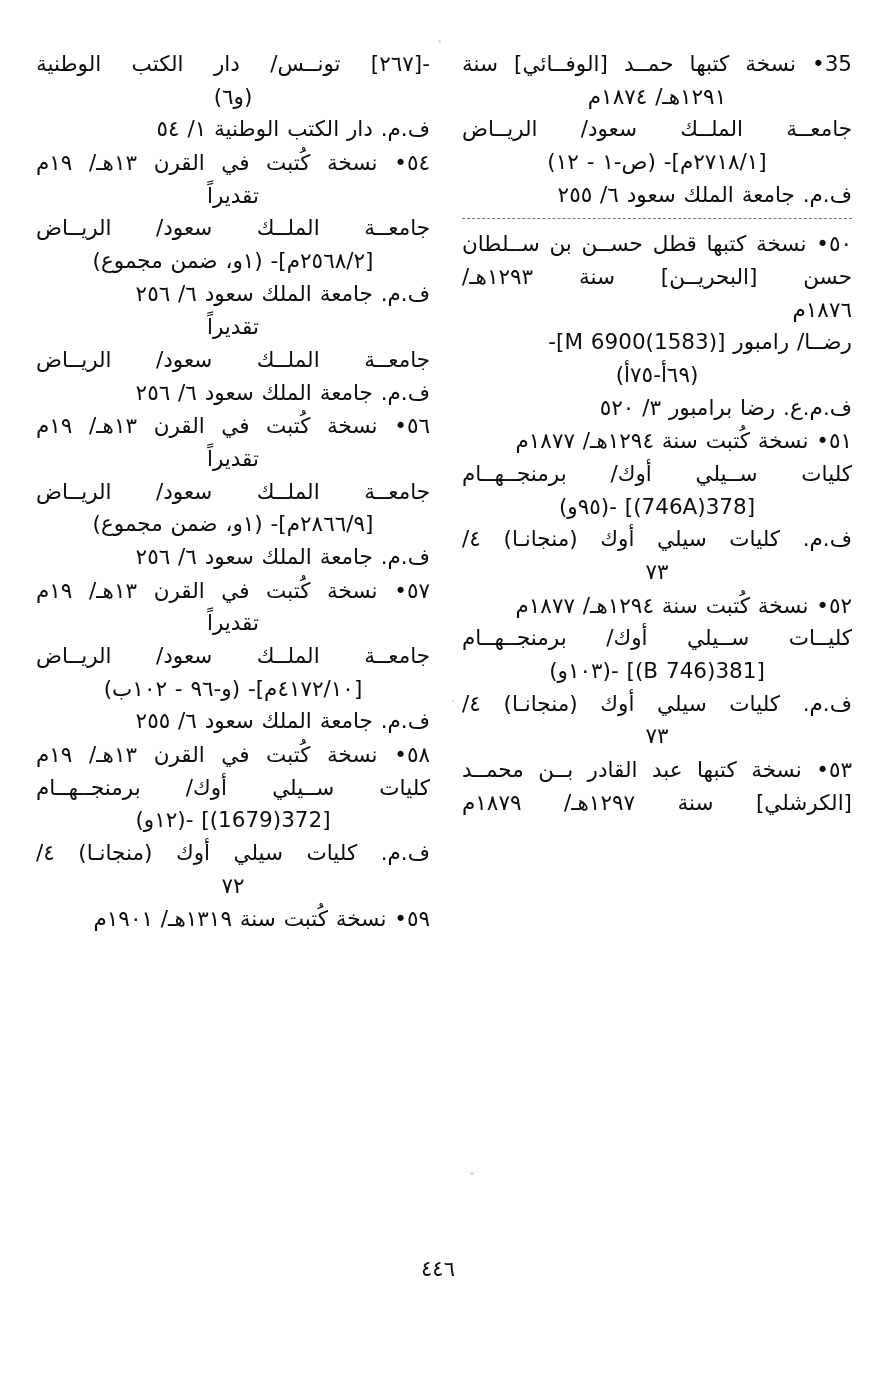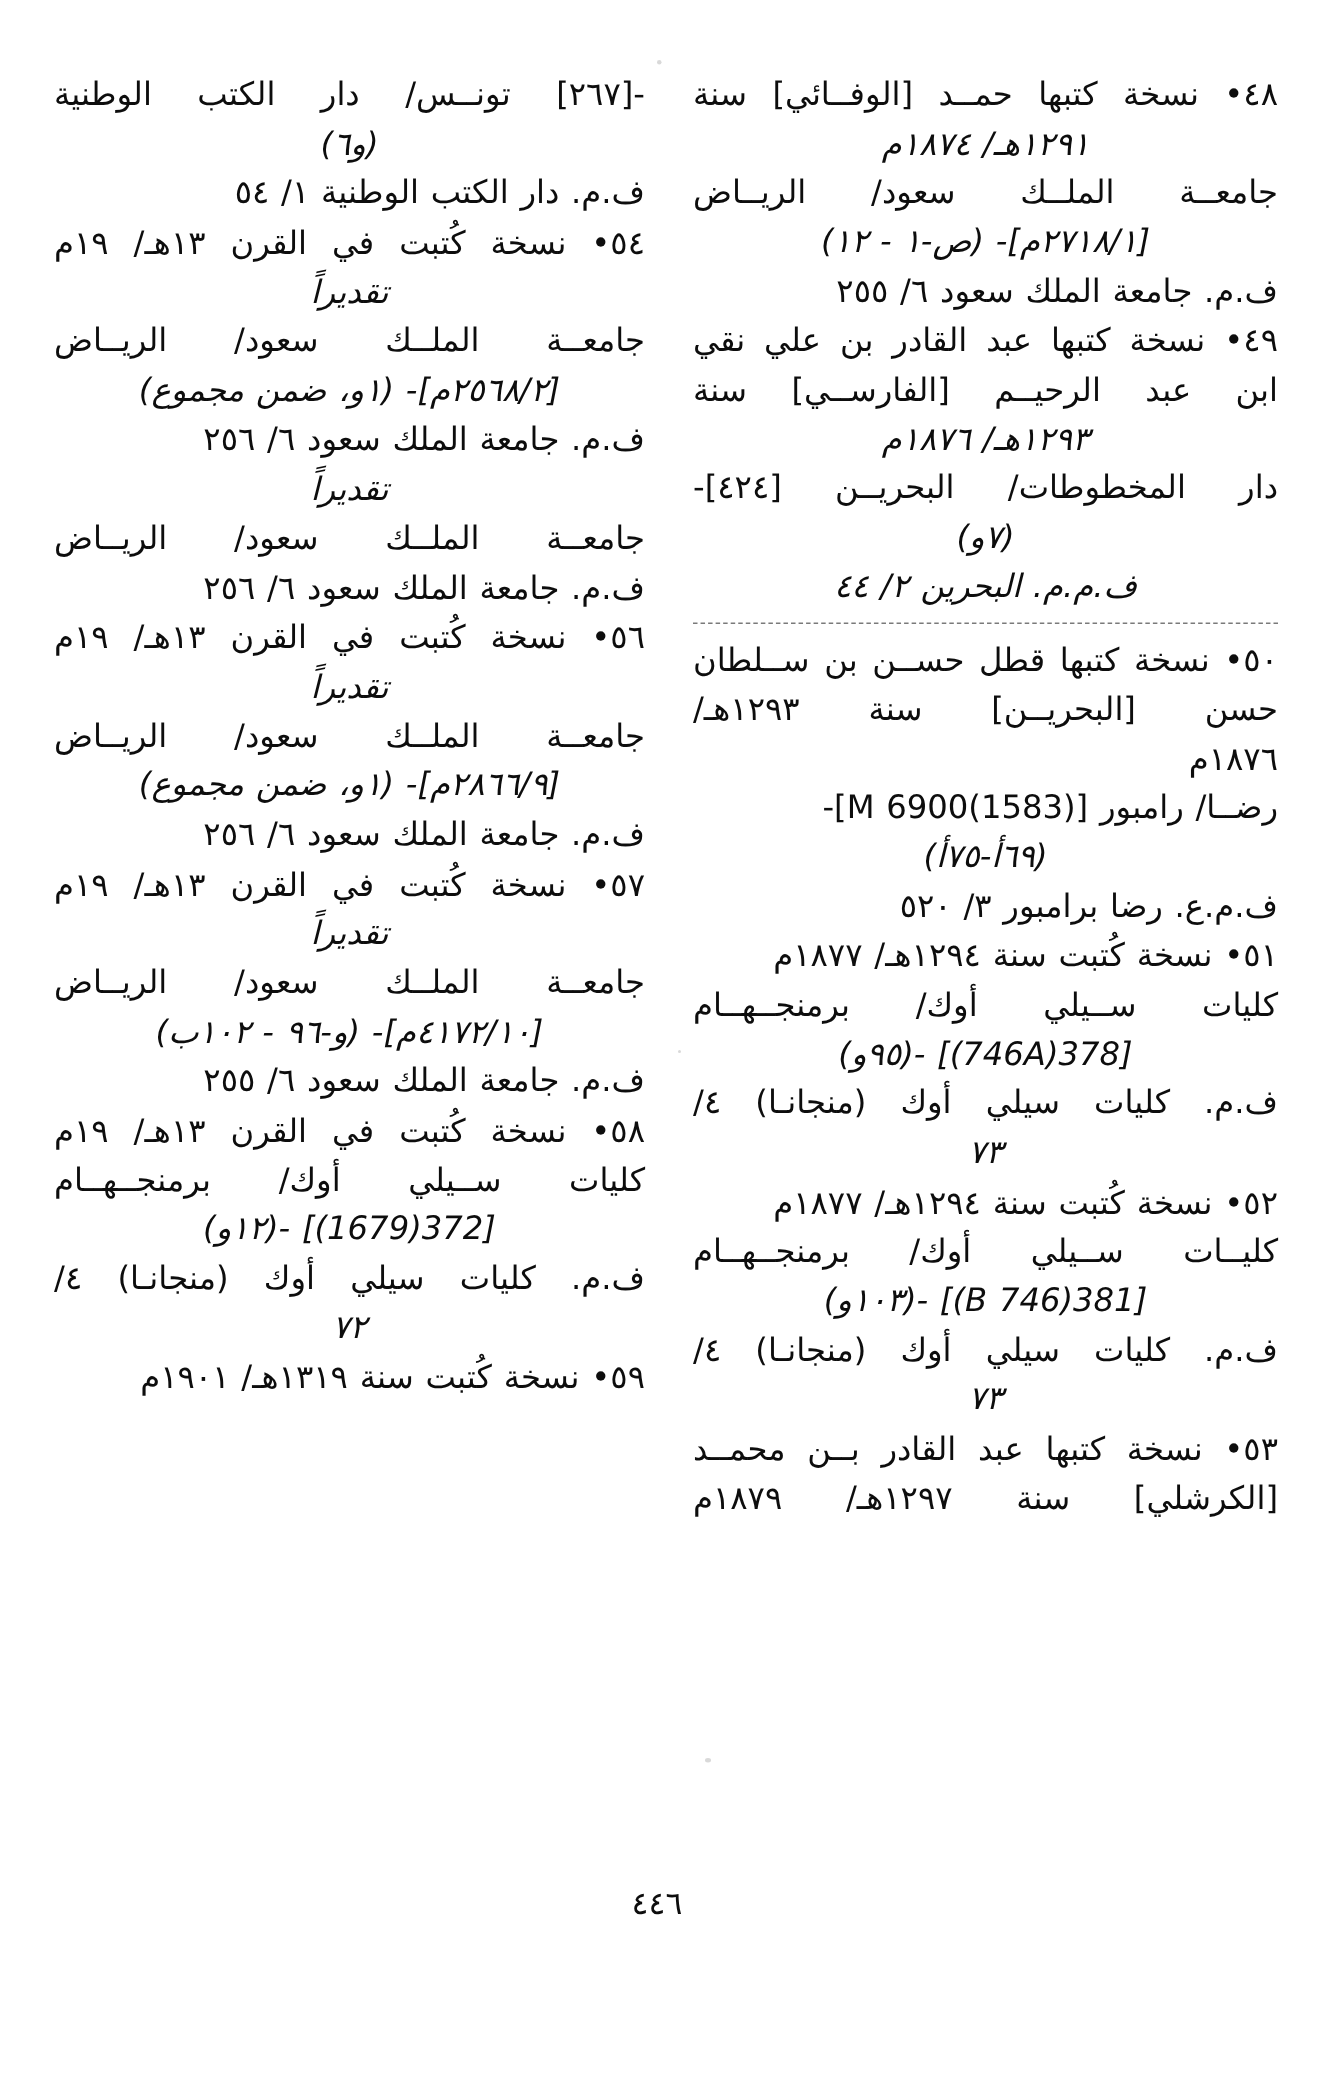--- a/index.html
+++ b/index.html
@@ -43,21 +43,20 @@
     font-size: 21.5px;
     line-height: 1.52;
     text-align: justify;
     text-align-last: justify;
     letter-spacing: 0px;
     word-spacing: 1px;
     white-space: pre-wrap;
   }
   .line.center {
     text-align-last: center;
-    font-style: italic;
   }
   .line.right {
     text-align-last: right;
   }
   .line.lead {
     text-align: justify;
     text-align-last: justify;
   }
   .sep {
     border: 0;
@@ -84,35 +83,27 @@
 </head>
 <body>
 
 <div class="page">
 
   <div class="columns">
 
     <div class="col col-right">
 
       <div class="entry">
-        <div class="line lead">٤٨• نسخة كتبها حمــد [الوفــائي] سنة</div>
+        <div class="line lead">35• نسخة كتبها حمــد [الوفــائي] سنة</div>
         <div class="line center">١٢٩١هـ/ ١٨٧٤م</div>
         <div class="line lead">جامعــة الملــك سعود/ الريــاض</div>
         <div class="line center">[٢٧١٨/١م]- (ص-١ - ١٢)</div>
         <div class="line right">ف.م. جامعة الملك سعود ٦/ ٢٥٥</div>
       </div>
 
-      <div class="entry">
-        <div class="line lead">٤٩• نسخة كتبها عبد القادر بن علي نقي</div>
-        <div class="line lead">ابن عبد الرحيــم [الفارســي] سنة</div>
-        <div class="line center">١٢٩٣هـ/ ١٨٧٦م</div>
-        <div class="line lead">دار المخطوطات/ البحريــن [٤٢٤]-</div>
-        <div class="line center">(٧و)</div>
-        <div class="line center">ف.م.م. البحرين ٢/ ٤٤</div>
-      </div>
 
       <hr class="sep">
 
       <div class="entry">
         <div class="line lead">٥٠• نسخة كتبها قطل حســن بن ســلطان</div>
         <div class="line lead">حسن [البحريــن] سنة ١٢٩٣هـ/</div>
         <div class="line right">١٨٧٦م</div>
         <div class="line right">رضــا/ رامبور [M 6900(1583)]-</div>
         <div class="line center">(٦٩أ-٧٥أ)</div>
         <div class="line right">ف.م.ع. رضا برامبور ٣/ ٥٢٠</div>

